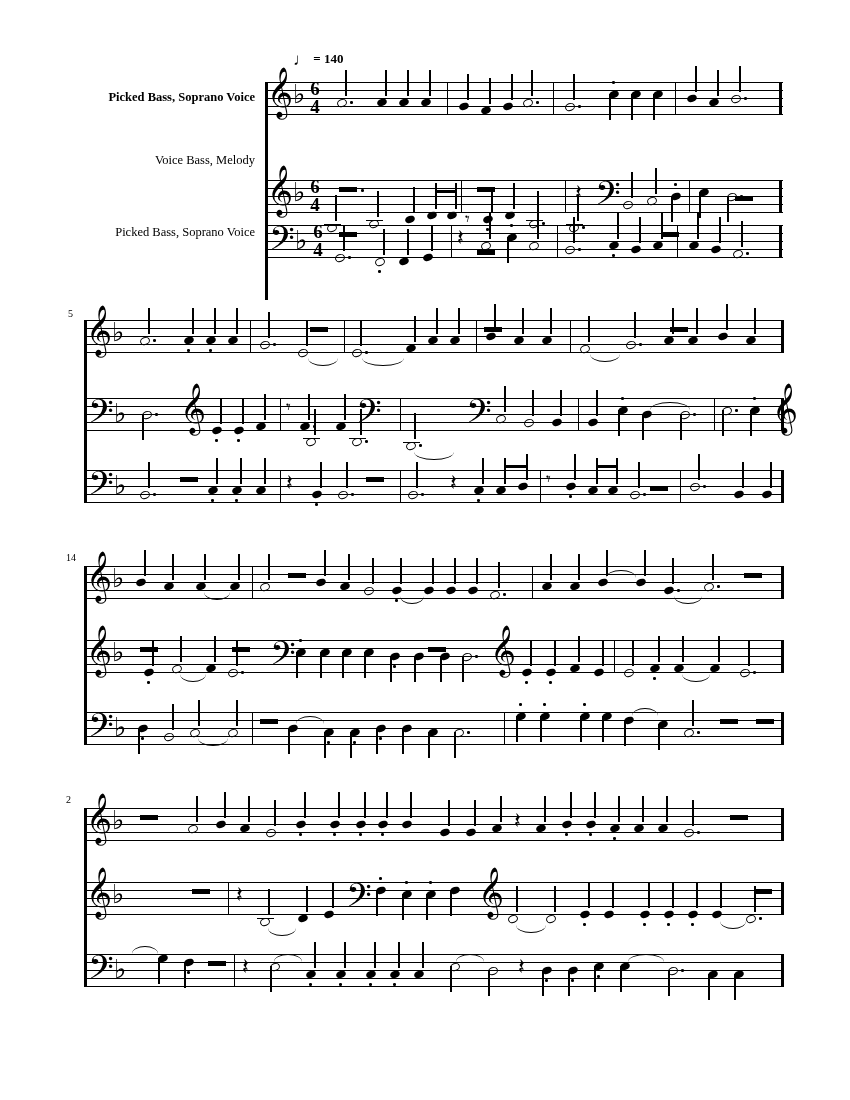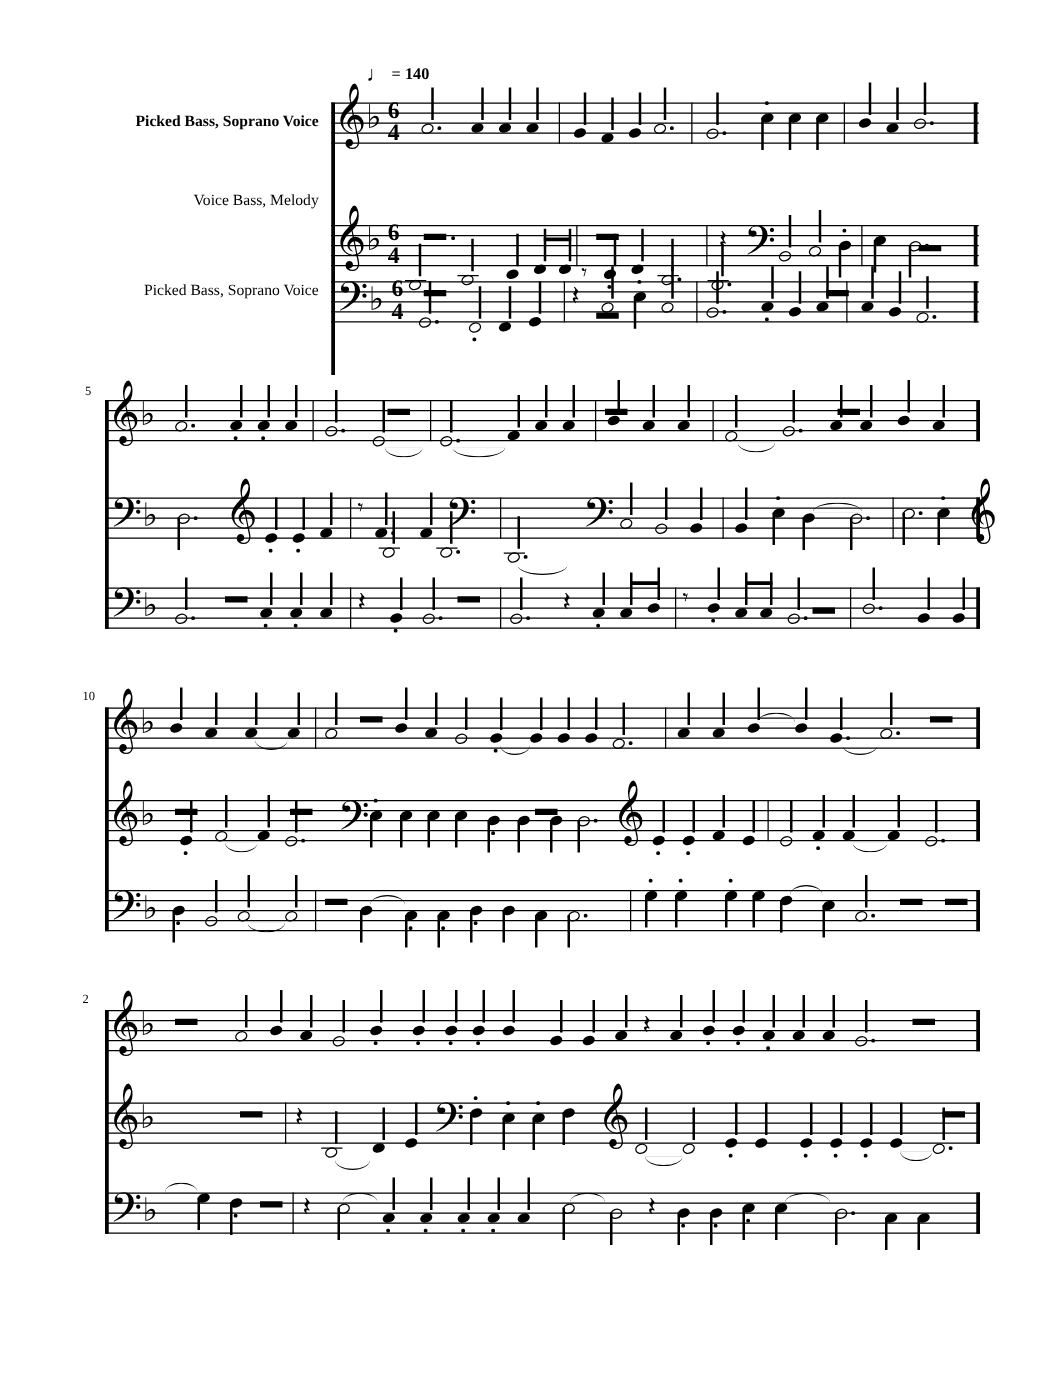--- a/index.html
+++ b/index.html
@@ -812,21 +812,21 @@
           <div class="head"></div>
           <div class="stem up"></div>
         </div>
       <div class="barline thick" style="left:697px;"></div>
     </div>
 
     <div class="sys-brace" style="left:84px; top:20px; height:183px;"></div>
   </div>
 
   <div class="system" id="system-3">
-    <div class="measure-number" style="left:66px; top:4px;">10</div>
+    <div class="measure-number" style="left:66px; top:4px;">14</div>
 
     <div class="staff" style="left:84px; top:18px; width:700px;">
       <div class="line l0"></div>
         <div class="line l1"></div>
         <div class="line l2"></div>
         <div class="line l3"></div>
         <div class="line l4"></div>
       <div class="clef treble" style="left:2px; top:-12px;">𝄞</div>
       <div class="keysig" style="left:28px; top:-1px;">♭</div>
       <div class="note" style="left:52px; top:13px;">

